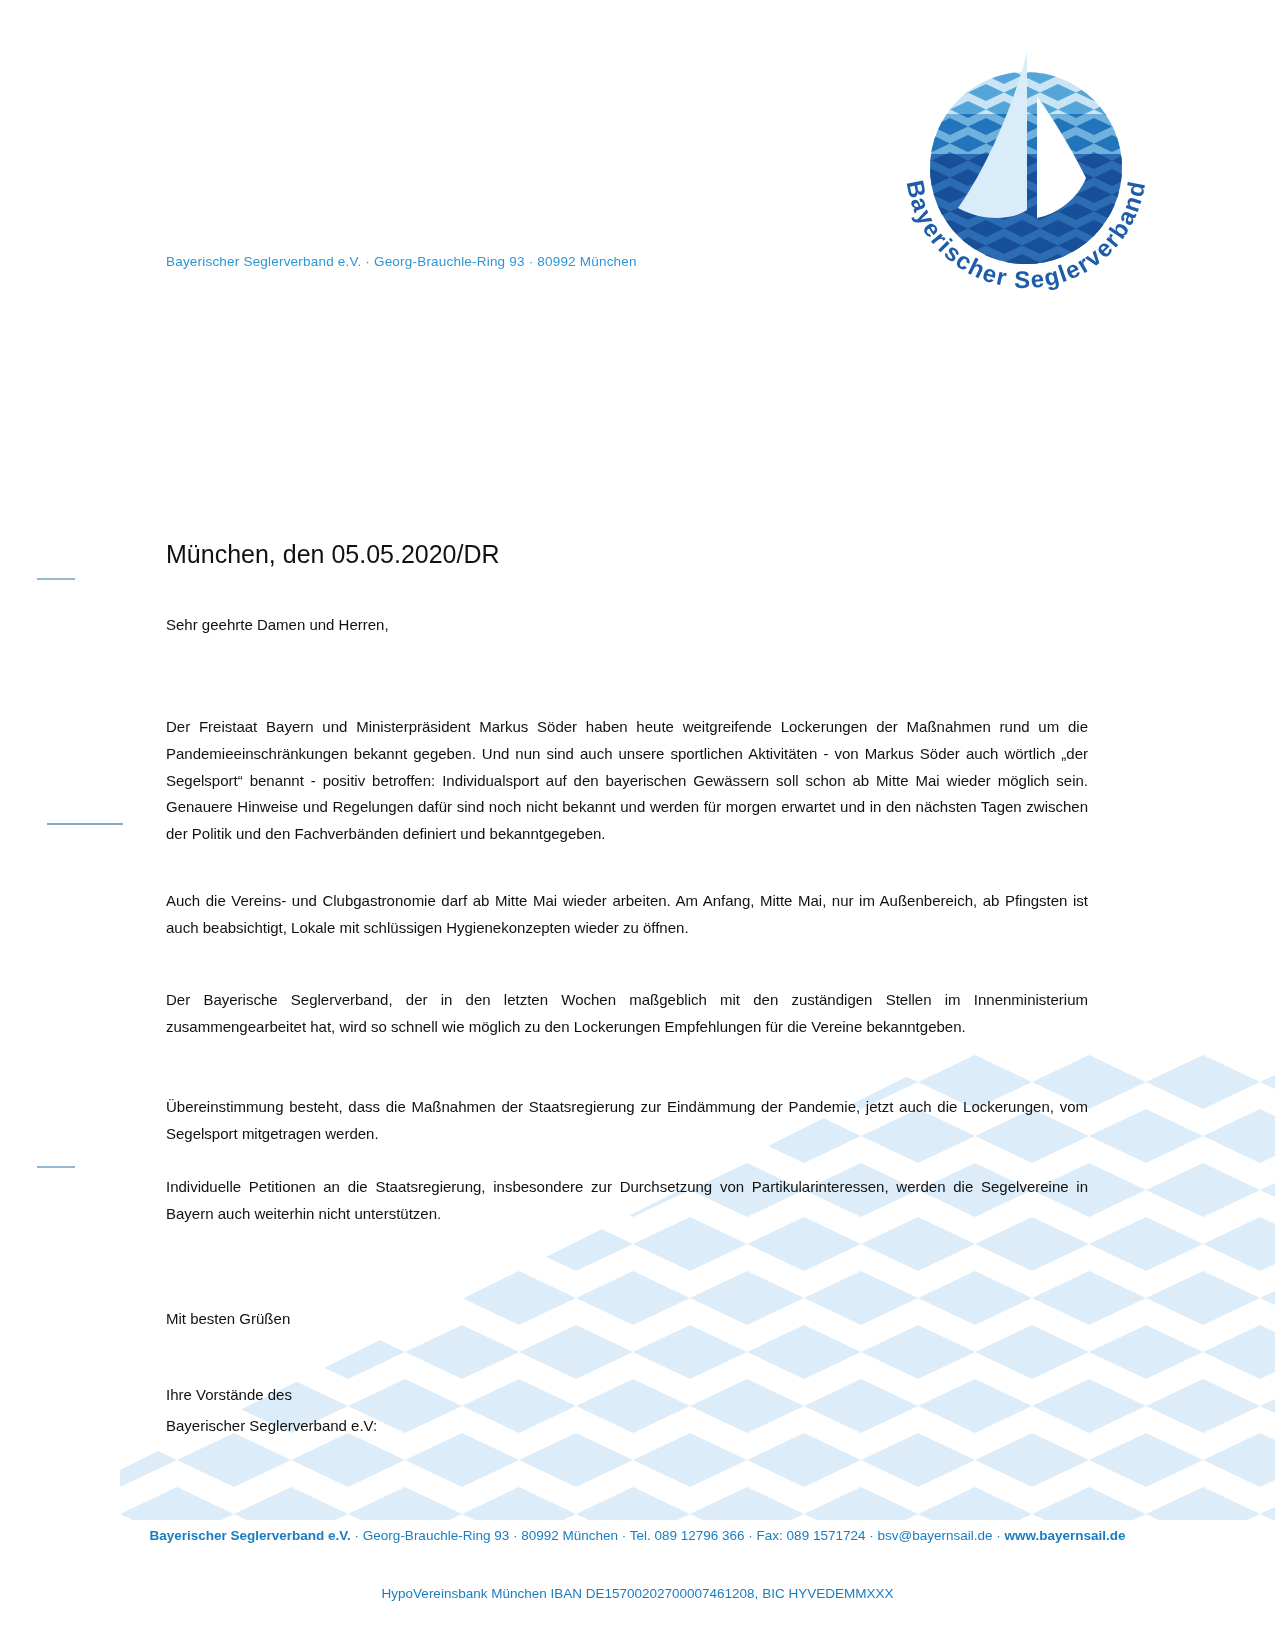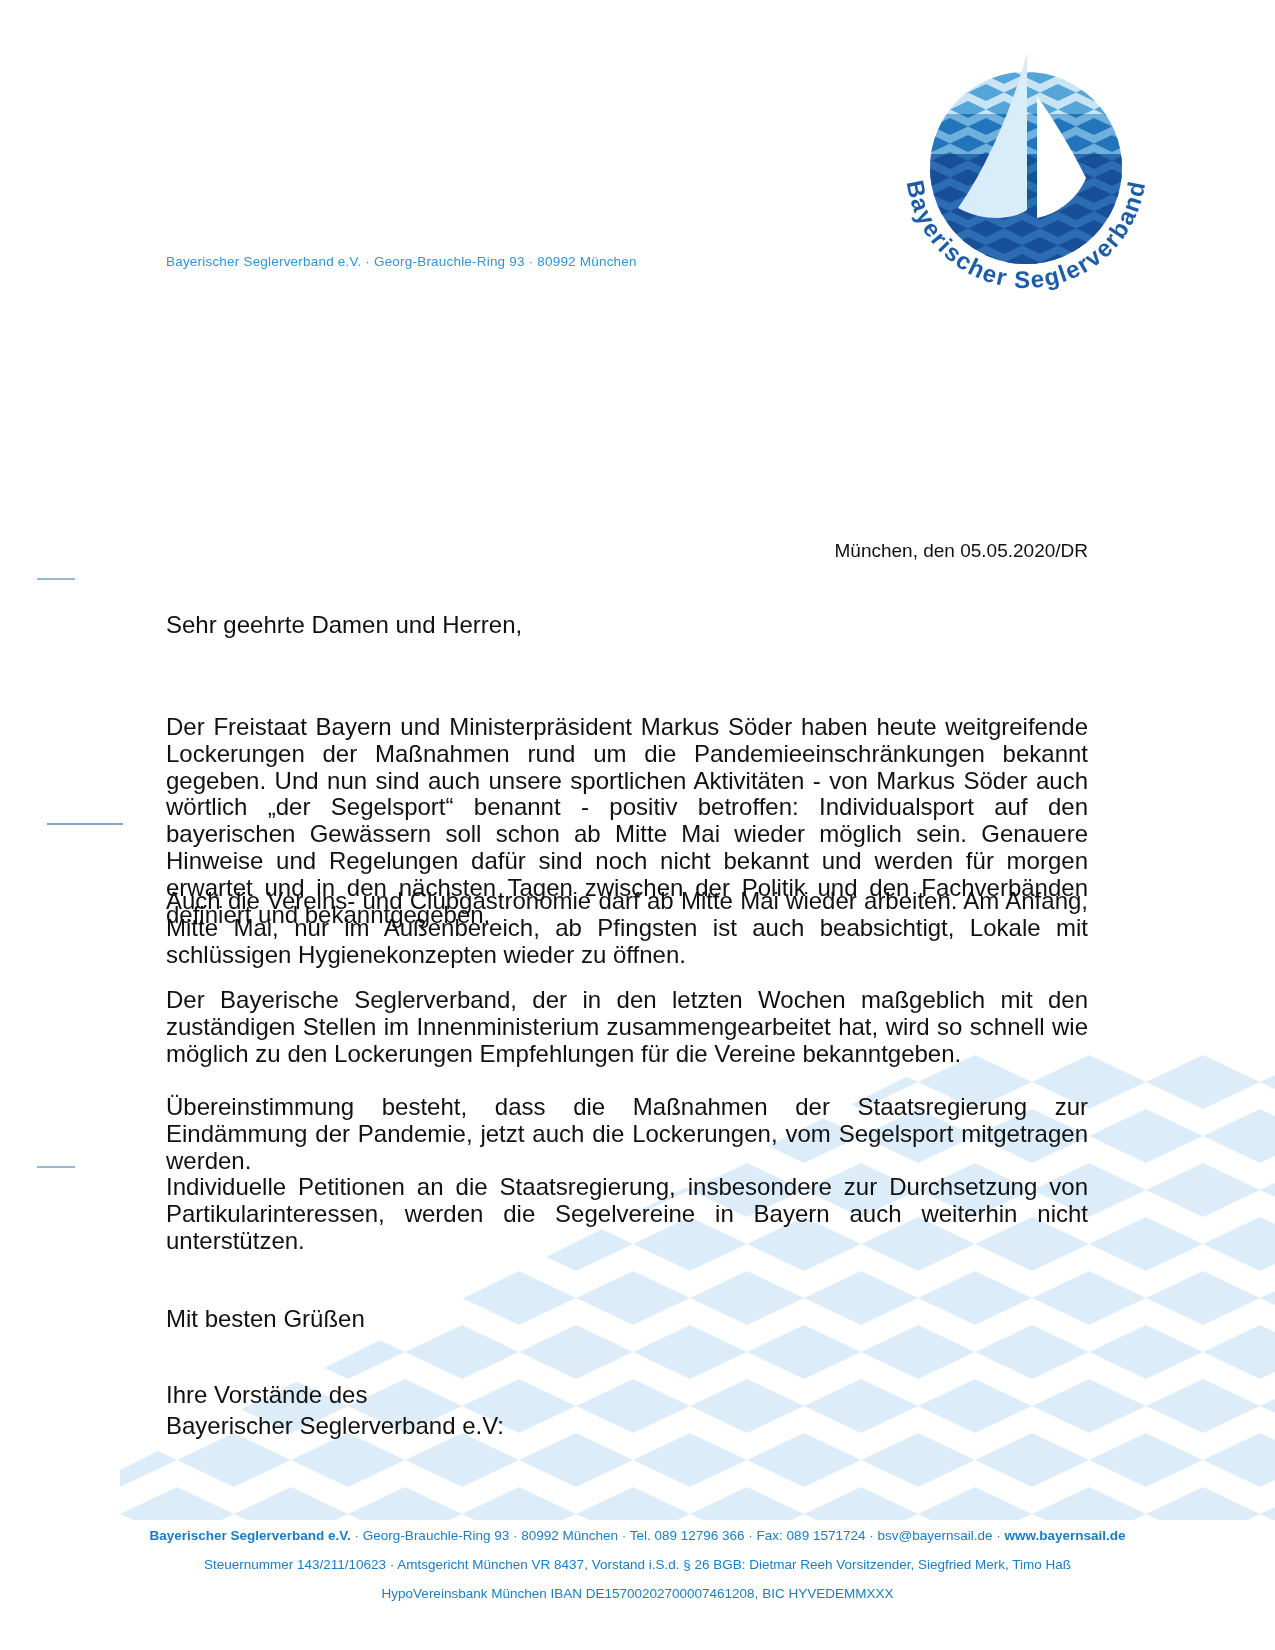--- a/index.html
+++ b/index.html
@@ -11,23 +11,23 @@
   
   .logo-svg{position:absolute;left:896px;top:50px;width:260px;height:252px;}
   
   .sender{position:absolute;left:166px;top:254px;font-size:13.5px;color:#2d96d3;letter-spacing:.2px;}
   
   .fold-mark{position:absolute;height:2px;background:#96b8d0;}
   .fold-mark.m1{left:37px;top:578px;width:38px;}
   .fold-mark.m2{left:47px;top:823px;width:76px;background:#7fa9c9;}
   .fold-mark.m3{left:37px;top:1166px;width:38px;}
   
-  .date{position:absolute;left:166px;top:540px;width:922px;text-align:right;font-size:19px;}
+  .date{position:absolute;left:166px;top:540px;width:922px;text-align:left;font-size:25px;}
   
-  .lt{position:absolute;left:166px;width:922px;font-size:24px;line-height:26.8px;margin:0;}
+  .lt{position:absolute;left:166px;width:922px;font-size:15px;line-height:26.8px;margin:0;}
   .just{text-align:justify;}
   .salutation{top:612px;}
   .p1{top:666px;margin-top:48px;}
   .p2{top:888px;}
   .p3{top:987px;}
   .p4{top:1094px;}
   .p5{top:1174px;}
   .closing{top:1306px;}
   .signature{top:1380px;line-height:30.5px;}
   
@@ -111,16 +111,15 @@
   <p class="lt just p5">Individuelle Petitionen an die Staatsregierung, insbesondere zur Durchsetzung von Partikularinteressen, werden die Segelvereine in Bayern auch weiterhin nicht unterstützen.</p>
   <p class="lt closing">Mit besten Grüßen</p>
   <p class="lt signature">
     <span>Ihre Vorstände des</span><br>
     <span>Bayerischer Seglerverband e.V:</span>
   </p>
 
   <div class="footer-line f1">
     <span class="fb">Bayerischer Seglerverband e.V.</span><span> · Georg-Brauchle-Ring 93 · 80992 München · Tel. 089 12796 366 · Fax: 089 1571724 · bsv@bayernsail.de · </span><span class="fb">www.bayernsail.de</span>
   </div>
-  <div class="footer-line f2">Steuernummer 143/211/10623 · Amtsgericht München VR 8437, Vorstand i.S.d. § 26 BGB: Dietmar Reeh Vorsitzender, Siegfried Merk, Timo Haß</div>
   <div class="footer-line f3">HypoVereinsbank München IBAN DE15700202700007461208, BIC HYVEDEMMXXX</div>
 
 </div>
 
 </body></html>

